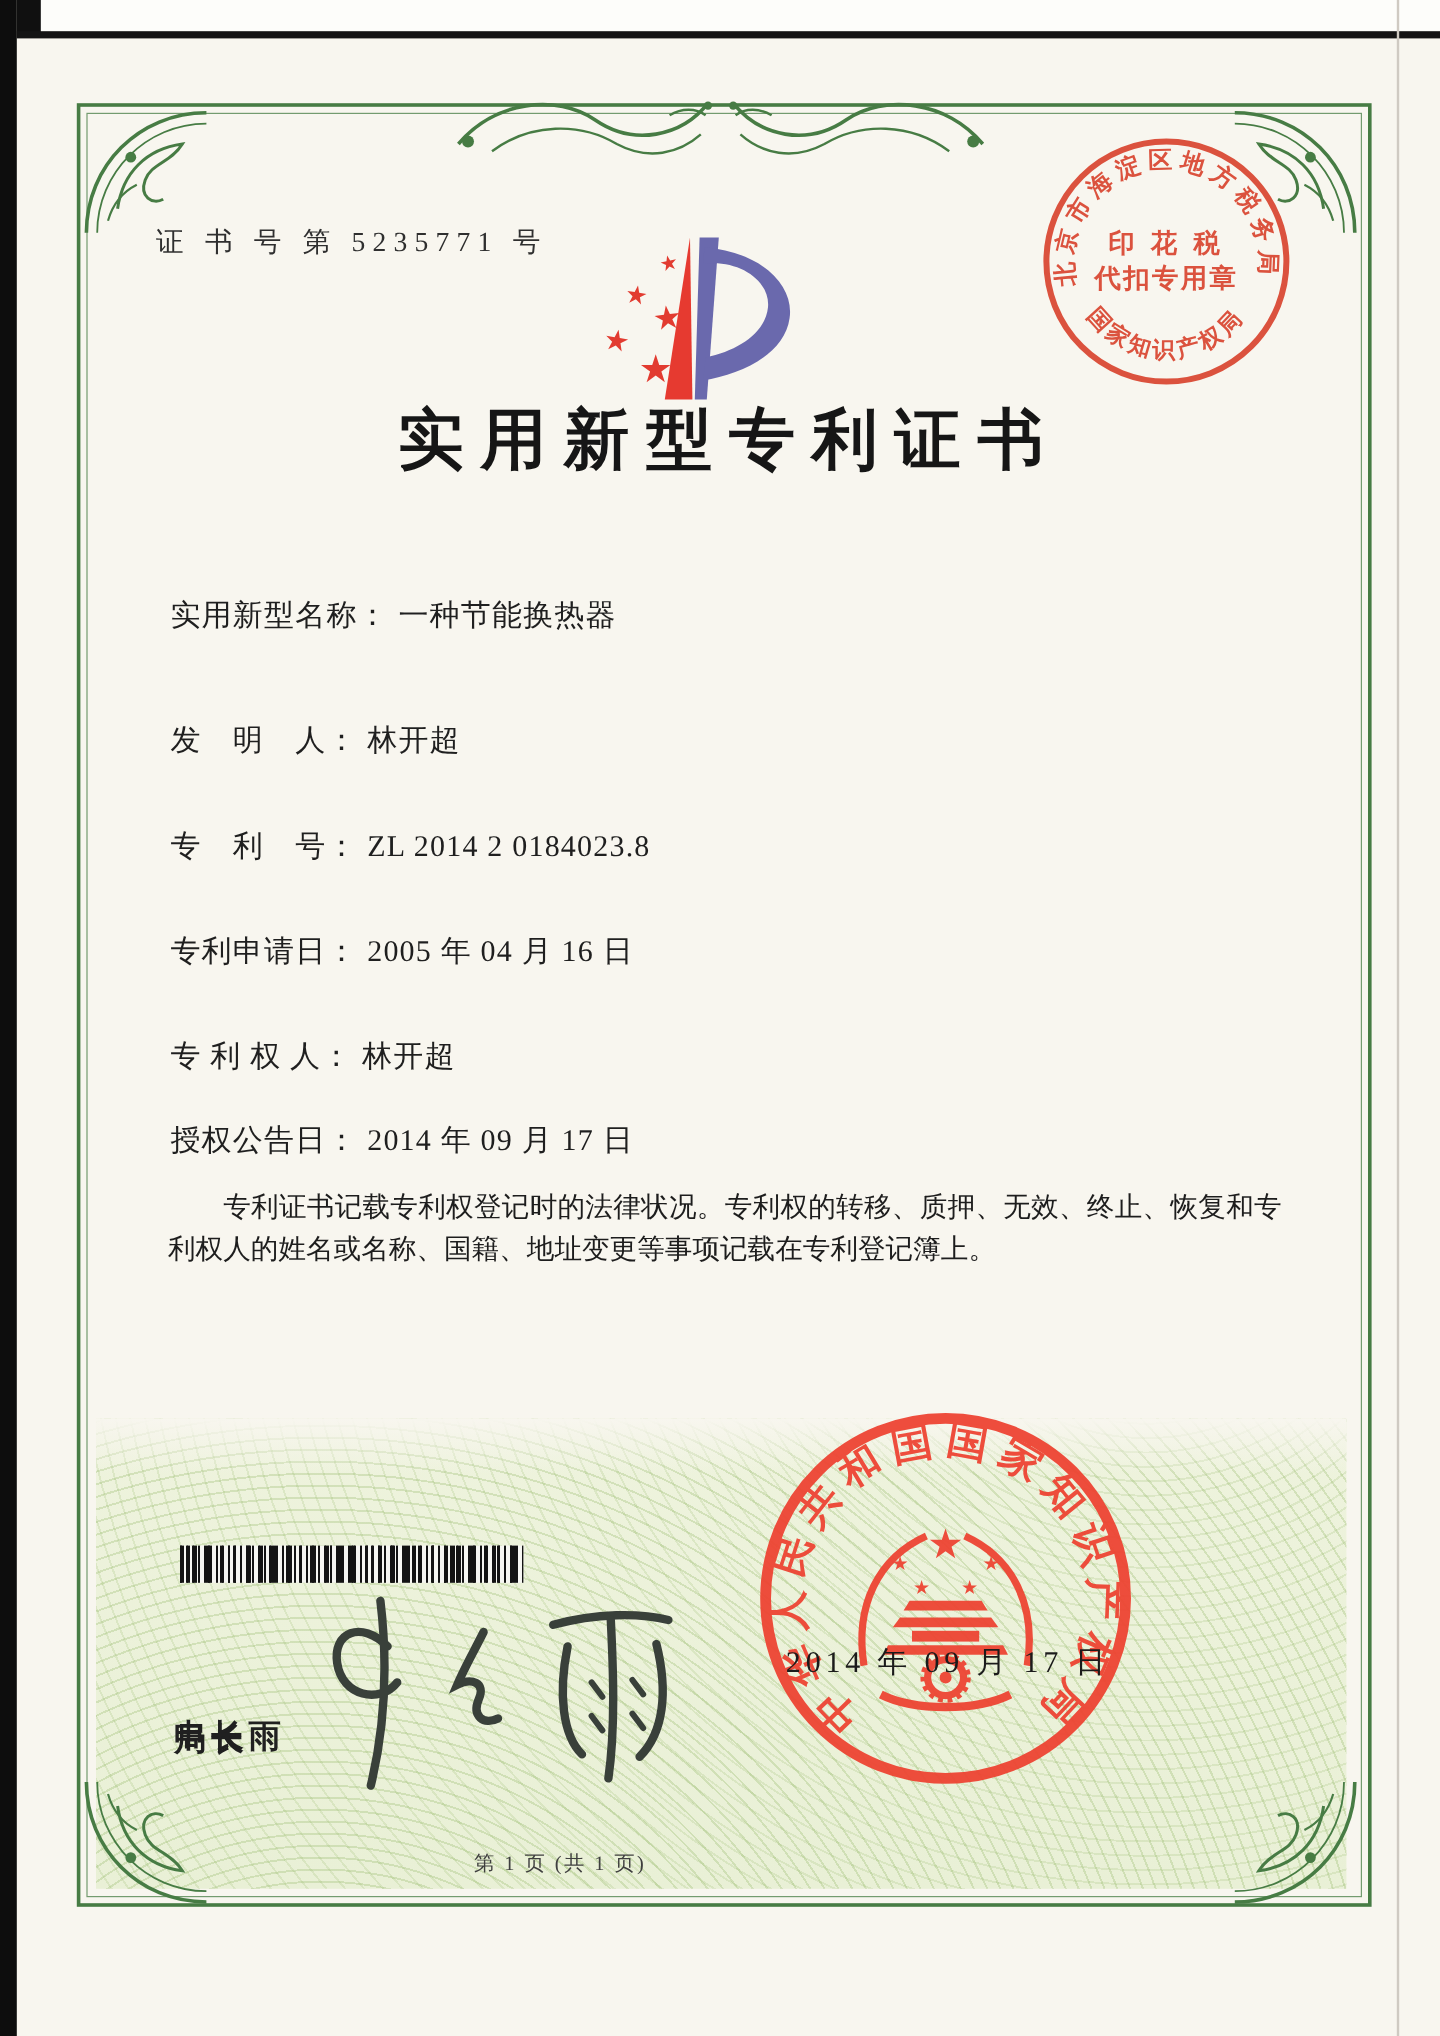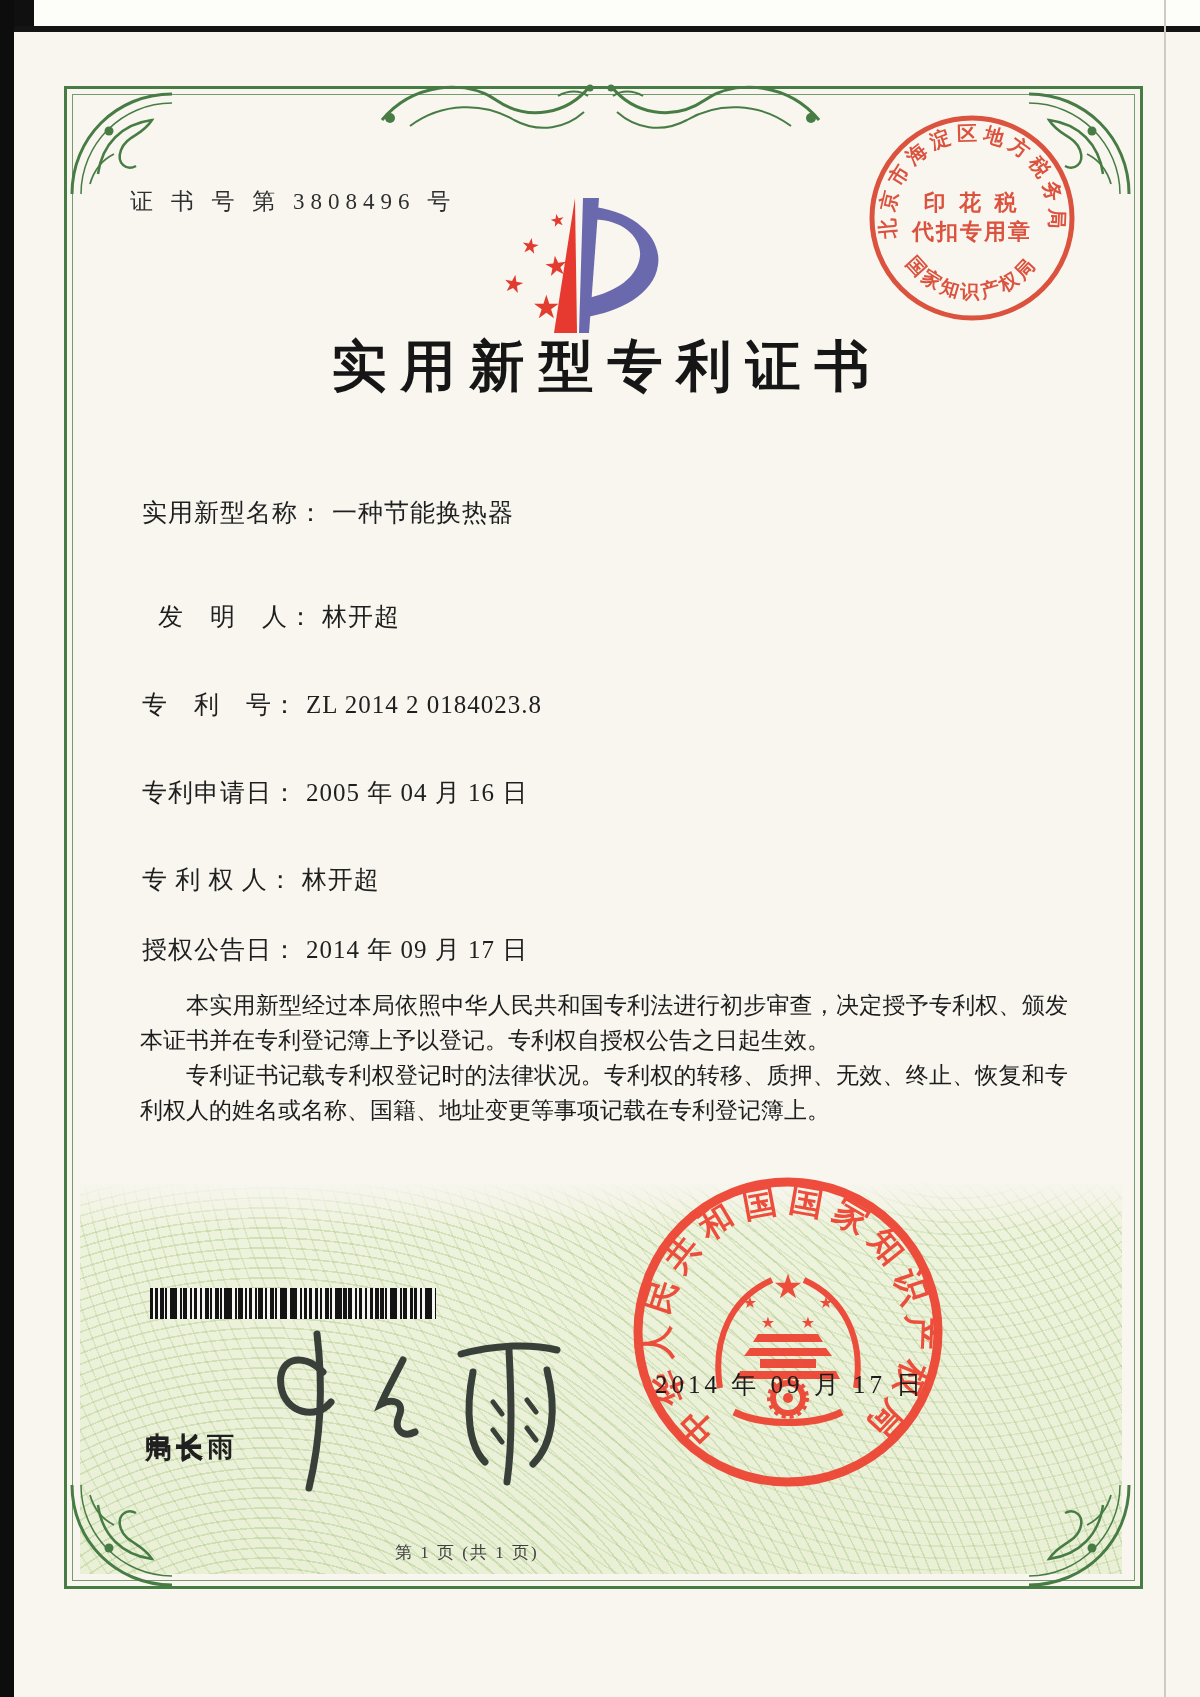--- a/index.html
+++ b/index.html
@@ -116,21 +116,21 @@
       </g>
     </defs>
     <use href="#corner" x="0" y="10"></use>
     <use href="#corner" transform="translate(1073,10) scale(-1,1)"></use>
     <use href="#corner" transform="translate(0,1517) scale(1,-1)"></use>
     <use href="#corner" transform="translate(1073,1517) scale(-1,-1)"></use>
     <use href="#dragon" transform="translate(318,0)"></use>
     <use href="#dragon" transform="translate(755,0) scale(-1,1)"></use>
   </svg>
 
-  <div class="cert-number">证 书 号 第 3808496 号</div>
+  <div class="cert-number">证 书 号 第 5235771 号</div>
 
   <span class="logo-star" style="left:550px;top:212px;font-size:17px;transform:rotate(-12deg);">★</span>
   <span class="logo-star" style="left:521px;top:236px;font-size:21px;transform:rotate(9deg);">★</span>
   <span class="logo-star" style="left:544px;top:252px;font-size:27px;transform:rotate(-7deg);">★</span>
   <span class="logo-star" style="left:503px;top:272px;font-size:24px;transform:rotate(10deg);">★</span>
   <span class="logo-star" style="left:532px;top:291px;font-size:32px;">★</span>
   <svg class="logo-mark" width="150" height="150" viewBox="0 0 150 150">
     <polygon points="35,8 14,143 37,143" fill="#e63a30"></polygon>
     <polygon points="43,8 59,8 49,143 39,143" fill="#6a69ad"></polygon>
     <path d="M47,16 C95,20 122,48 118,75 C114,105 78,122 46,127 L48,108 C76,102 98,87 100,66 C102,44 76,26 46,30 Z" fill="#6a69ad"></path>
@@ -148,38 +148,37 @@
     </text>
     <text x="110" y="102" text-anchor="middle" font-size="22" font-weight="bold" fill="#d9452f" letter-spacing="4">印 花 税</text>
     <text x="110" y="131" text-anchor="middle" font-size="22" font-weight="bold" fill="#d9452f" letter-spacing="2">代扣专用章</text>
   </svg>
 
   <div class="cert-title">实用新型专利证书</div>
 
   <div class="field" style="top:496px;">
     <span class="lbl">实用新型名称：</span><span>一种节能换热器</span>
   </div>
-  <div class="field" style="top:600px;margin-left:16px;">
+  <div class="field" style="top:600px;">
     <span class="lbl">发　明　人：</span><span>林开超</span>
   </div>
   <div class="field" style="top:688px;">
     <span class="lbl">专　利　号：</span><span>ZL 2014 2 0184023.8</span>
   </div>
   <div class="field" style="top:776px;">
     <span class="lbl">专利申请日：</span><span>2005 年 04 月 16 日</span>
   </div>
   <div class="field" style="top:863px;text-align:right;">
     <span class="lbl">专 利 权 人：</span><span>林开超</span>
   </div>
   <div class="field" style="top:933px;">
     <span class="lbl">授权公告日：</span><span>2014 年 09 月 17 日</span>
   </div>
 
   <div class="body-text">
-    <p>本实用新型经过本局依照中华人民共和国专利法进行初步审查，决定授予专利权、颁发本证书并在专利登记簿上予以登记。专利权自授权公告之日起生效。</p>
     <p>专利证书记载专利权登记时的法律状况。专利权的转移、质押、无效、终止、恢复和专利权人的姓名或名称、国籍、地址变更等事项记载在专利登记簿上。</p>
   </div>
 
   <div class="barcode"></div>
 
   <div class="director-label">局长</div>
   <div class="director-name">申长雨</div>
 
   <svg class="signature" width="310" height="178" viewBox="0 0 310 178">
     <g fill="none" stroke="#39403a" stroke-width="7" stroke-linecap="round">

